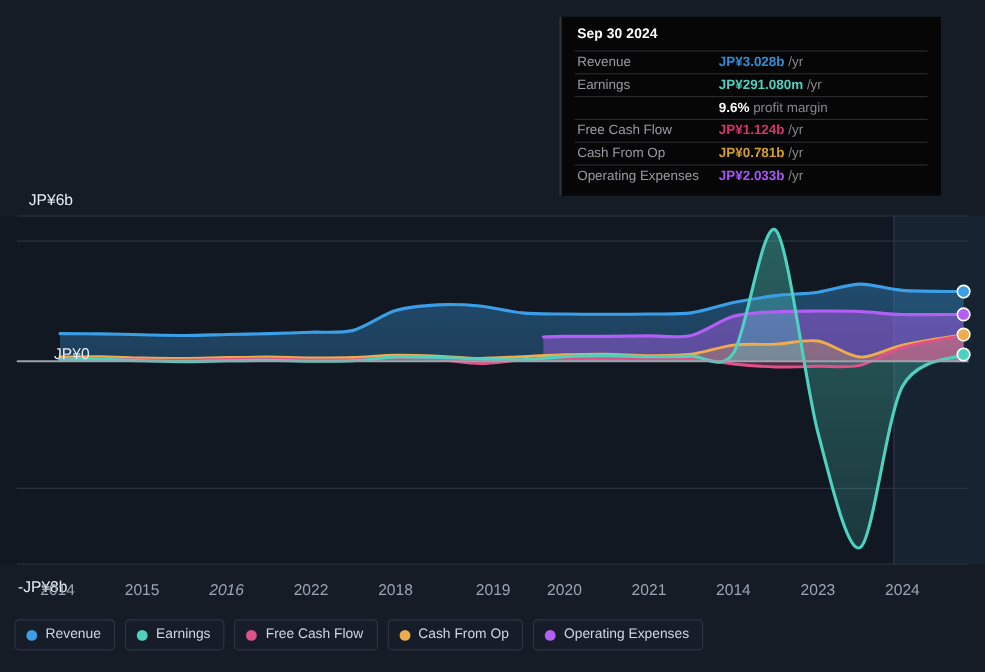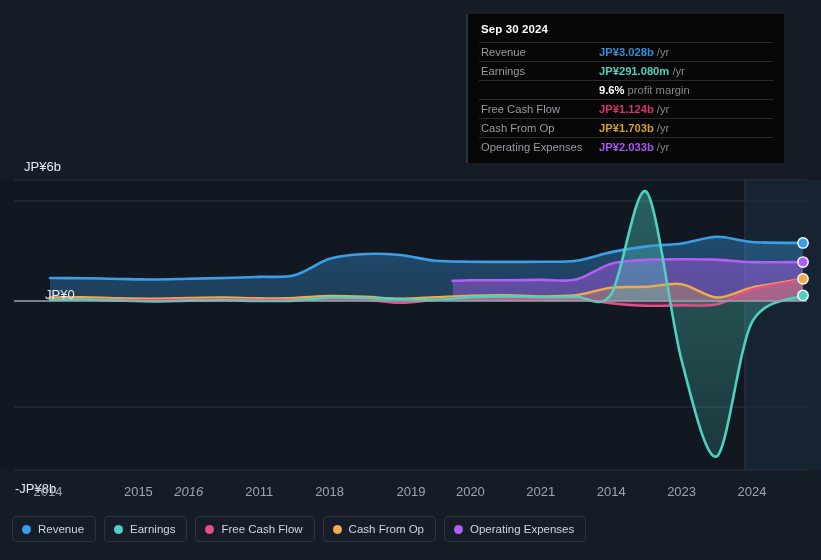--- a/index.html
+++ b/index.html
@@ -122,23 +122,23 @@
         <circle cx="803" cy="295.4225" r="5.2" fill="#4fd1c0" stroke="#ffffff" stroke-width="1.4"></circle>
       </g>
     </svg>
 
   <div class="axis-label ytop">JP¥6b</div>
   <div class="axis-label yzero">JP¥0</div>
   <div class="axis-label ybot">-JP¥8b</div>
 
   <div id="xticks">
       <div class="xtick" style="left: 48px;">2014</div>
-      <div class="xtick" style="left: 118.4px; margin-left: 20px;">2015</div>
+      <div class="xtick" style="left: 118.4px;">2015</div>
       <div class="xtick" style="left: 188.8px; font-style: italic;">2016</div>
-      <div class="xtick" style="left: 259.2px;">2011</div>
+      <div class="xtick" style="left: 259.2px;">2022</div>
       <div class="xtick" style="left: 329.6px;">2018</div>
       <div class="xtick" style="left: 411px;">2019</div>
       <div class="xtick" style="left: 470.4px;">2020</div>
       <div class="xtick" style="left: 540.8px;">2021</div>
       <div class="xtick" style="left: 611.2px;">2014</div>
       <div class="xtick" style="left: 681.6px;">2023</div>
       <div class="xtick" style="left: 752px;">2024</div>
     </div>
 
   <div id="tooltip">
@@ -156,21 +156,21 @@
           <tr>
             <td class="tt-key"></td>
             <td class="tt-val tt-sub"><span class="tt-num" style="color: rgb(255, 255, 255);">9.6%</span><span class="tt-unit"> profit margin</span></td>
           </tr>
           <tr>
             <td class="tt-key">Free Cash Flow</td>
             <td class="tt-val"><span class="tt-num" style="color: rgb(216, 50, 110);">JP¥1.124b</span><span class="tt-unit"> /yr</span></td>
           </tr>
           <tr>
             <td class="tt-key">Cash From Op</td>
-            <td class="tt-val"><span class="tt-num" style="color: rgb(212, 160, 42);">JP¥1.703b</span><span class="tt-unit"> /yr</span></td>
+            <td class="tt-val"><span class="tt-num" style="color: rgb(212, 160, 42);">JP¥0.781b</span><span class="tt-unit"> /yr</span></td>
           </tr>
           <tr>
             <td class="tt-key">Operating Expenses</td>
             <td class="tt-val"><span class="tt-num" style="color: rgb(168, 85, 247);">JP¥2.033b</span><span class="tt-unit"> /yr</span></td>
           </tr>
         </tbody>
     </table>
   </div>
 
   <div id="legend">

